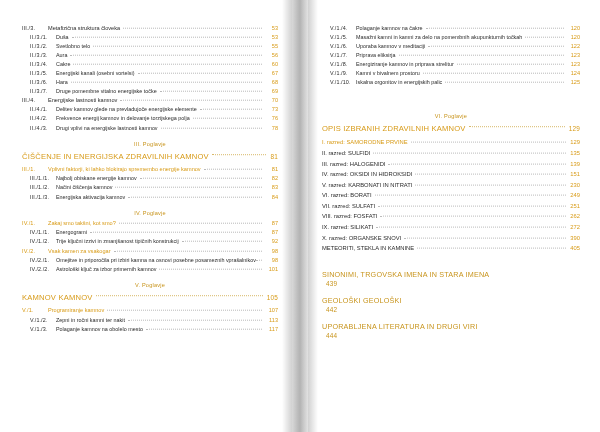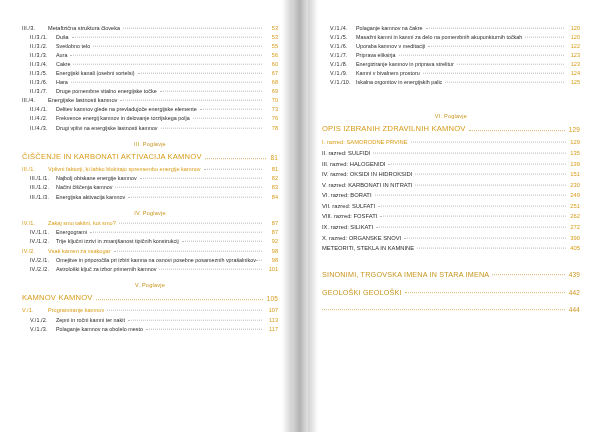--- a/index.html
+++ b/index.html
@@ -90,21 +90,21 @@
     color: #c8941c;
     margin: 10px 0 5px 0;
     letter-spacing: 0.2px;
   }
   .chapter-title {
     font-size: 7.6px;
     color: #d79a17;
     letter-spacing: 0.2px;
     margin-bottom: 6px;
     display: flex;
-    align-items: flex-end;
+    align-items: center;
   }
   .chapter-title .ct-txt { flex: 0 1 auto; padding-right: 3px; white-space: nowrap; }
   .chapter-title .ct-dots { flex: 1 1 auto; border-bottom: 0.5px dotted #d8b869; transform: translateY(-1.8px); }
   .chapter-title .ct-pg { flex: 0 0 auto; padding-left: 4px; font-size: 6.4px; }
   .gap-l { height: 14px; }
 
   .mineral-row {
     display: flex;
     align-items: baseline;
     font-size: 5.8px;
@@ -115,20 +115,21 @@
   .mineral-row .mr-dots { flex: 1 1 auto; border-bottom: 0.5px dotted #bbb; transform: translateY(-1.4px); }
   .mineral-row .mr-pg { flex: 0 0 auto; padding-left: 4px; }
 
   .tail-row {
     display: flex;
     align-items: baseline;
     font-size: 7.2px;
     color: #c8941c;
     margin-bottom: 9px;
     letter-spacing: 0.2px;
+    flex-direction: column;
   }
   .tail-row .tr-txt { flex: 0 1 auto; padding-right: 3px; white-space: nowrap; }
   .tail-row .tr-dots { flex: 1 1 auto; border-bottom: 0.5px dotted #d8b869; transform: translateY(-1.8px); }
   .tail-row .tr-pg { flex: 0 0 auto; padding-left: 4px; font-size: 6.4px; }
 
   .page-shadow-l {
     position: absolute; top: 0; right: 0; width: 10px; height: 432px;
     background: linear-gradient(to right, rgba(0,0,0,0) 0%, rgba(0,0,0,0.18) 100%);
     pointer-events: none;
   }
@@ -215,21 +216,21 @@
       <div class="row lvl2">
         <span class="num">II./4./3.</span>
         <span class="txt">Drugi vplivi na energijske lastnosti kamnov</span>
         <span class="dots"></span>
         <span class="pg goldpg">78</span>
       </div>
     </div>
 
     <div class="chapter-head">III. Poglavje</div>
     <div class="chapter-title">
-      <span class="ct-txt">ČIŠČENJE IN KARBONATI AKTIVACIJA KAMNOV</span>
+      <span class="ct-txt">ČIŠČENJE IN ENERGIJSKA ZDRAVILNIH KAMNOV</span>
       <span class="ct-dots"></span>
       <span class="ct-pg">81</span>
     </div>
 
     <div>
       <div class="row lvl1">
         <span class="num gold">III./1.</span>
         <span class="txt gold">Vplivni faktorji, ki lahko blokirajo spremembo energije kamnov</span>
         <span class="dots"></span>
         <span class="pg goldpg">81</span>
@@ -449,20 +450,21 @@
         <span class="tr-txt">SINONIMI, TRGOVSKA IMENA IN STARA IMENA</span>
         <span class="tr-dots"></span>
         <span class="tr-pg">439</span>
       </div>
       <div class="tail-row">
         <span class="tr-txt">GEOLOŠKI GEOLOŠKI</span>
         <span class="tr-dots"></span>
         <span class="tr-pg">442</span>
       </div>
       <div class="tail-row">
+        <span class="tr-txt">UPORABLJENA LITERATURA IN DRUGI VIRI</span>
         <span class="tr-dots"></span>
         <span class="tr-pg">444</span>
       </div>
     </div>
 
     <div class="page-shadow-r"></div>
   </div>
 
 </div>
 

